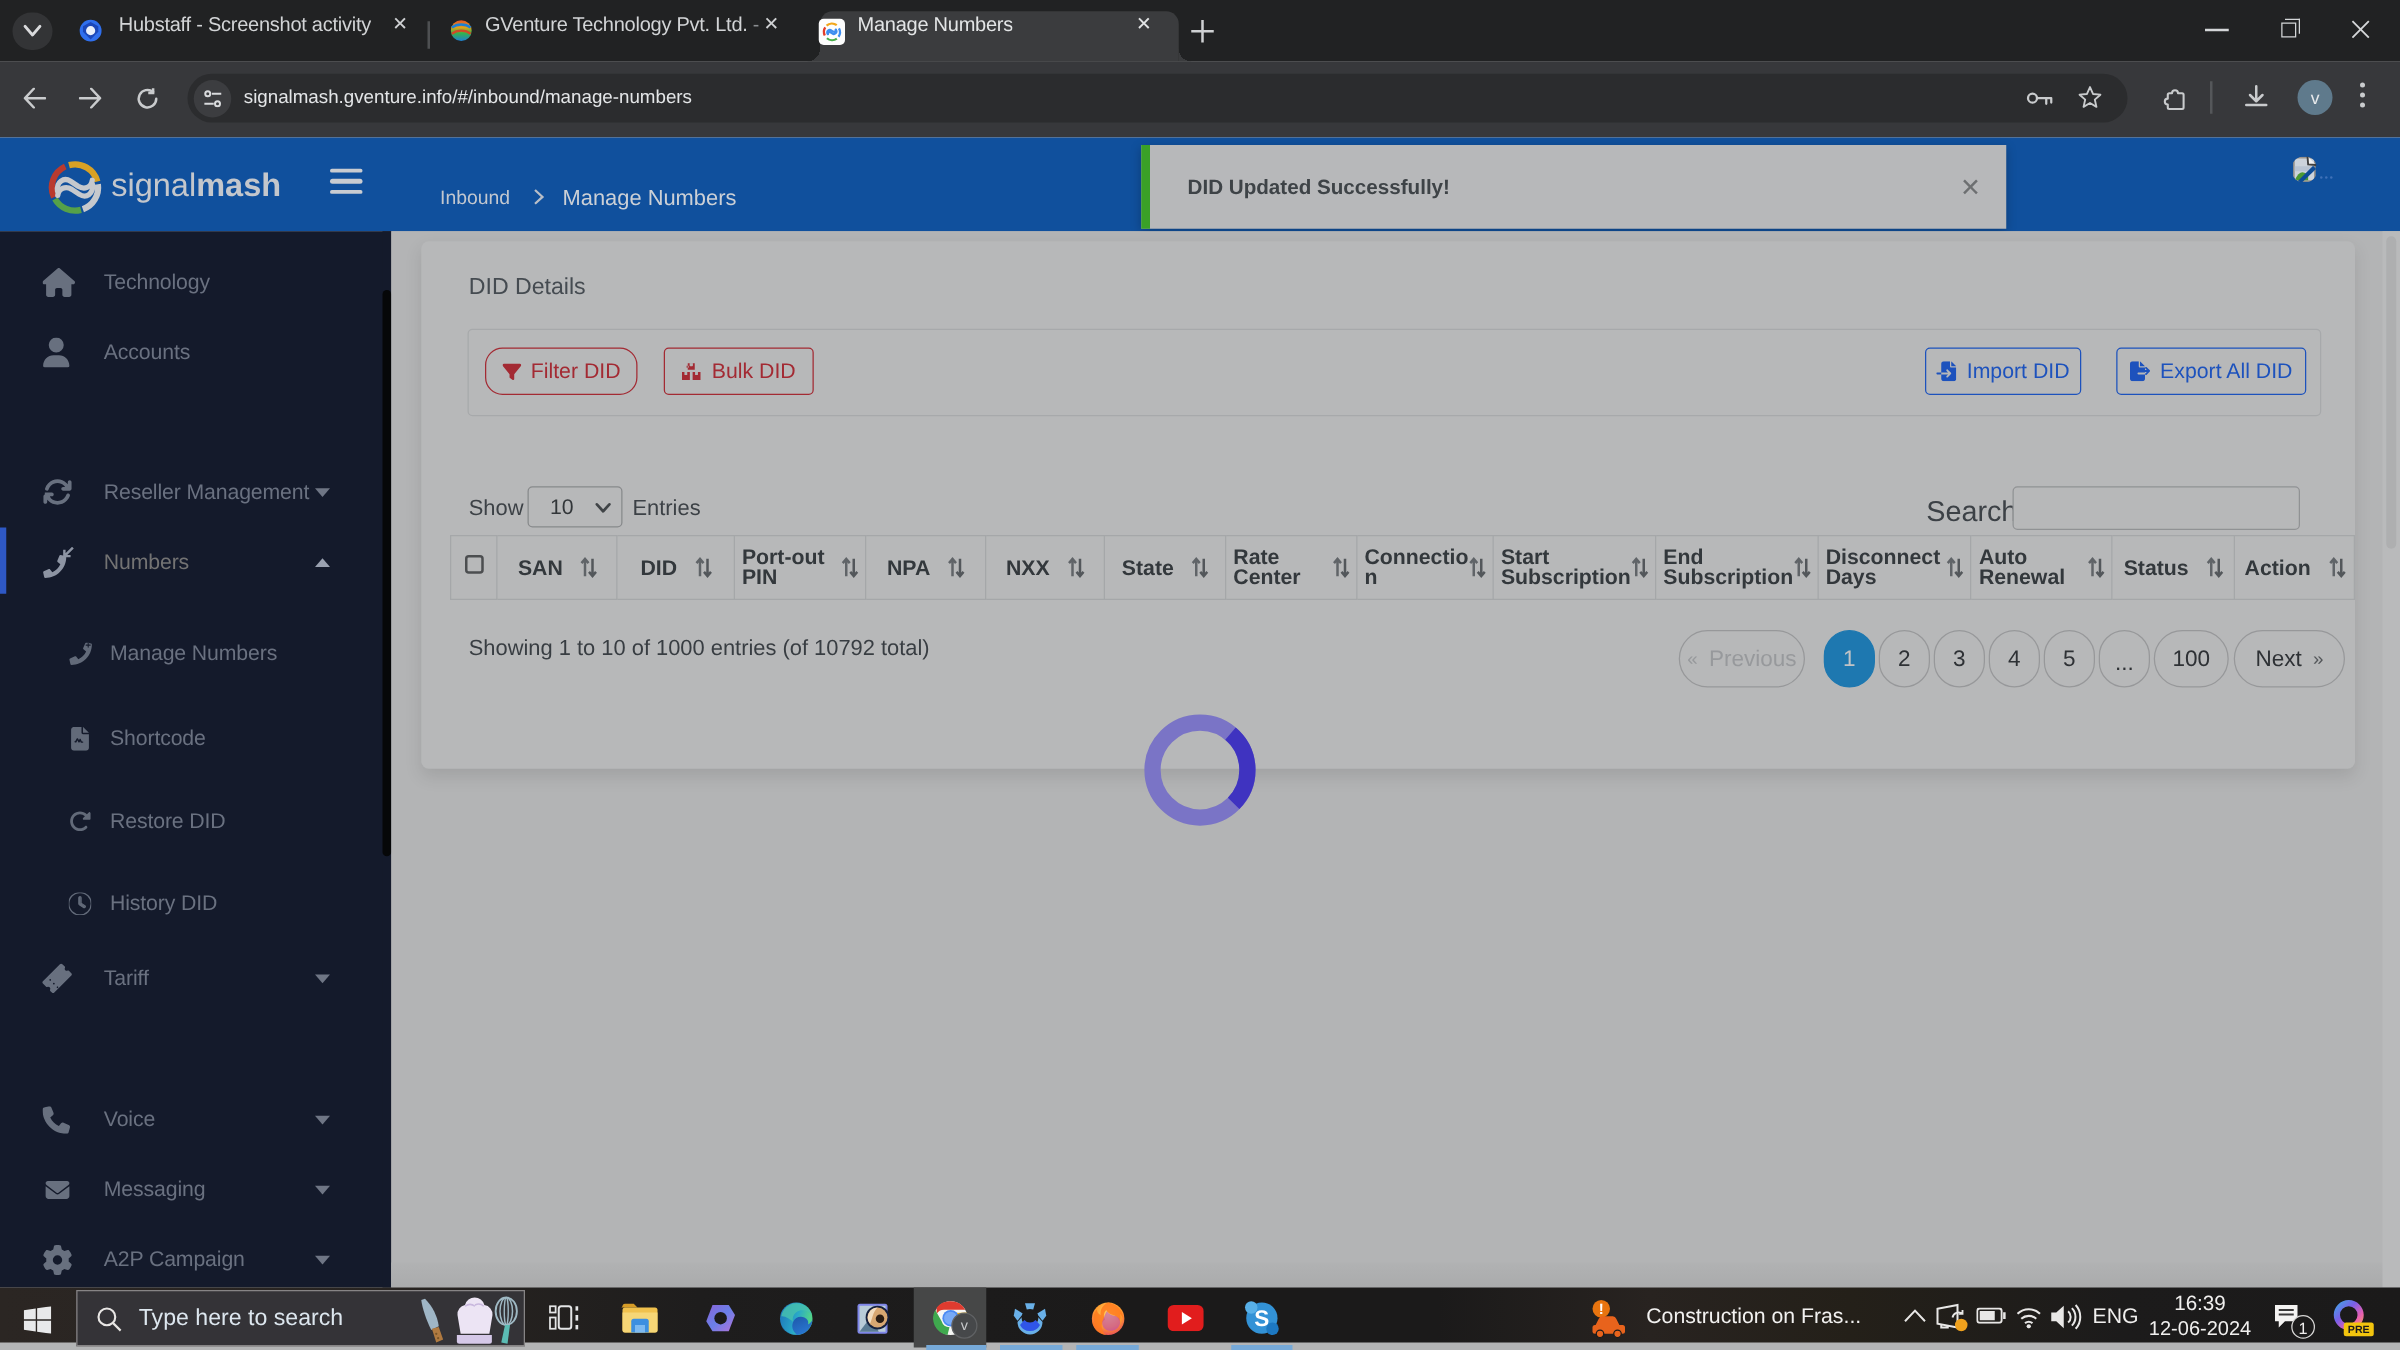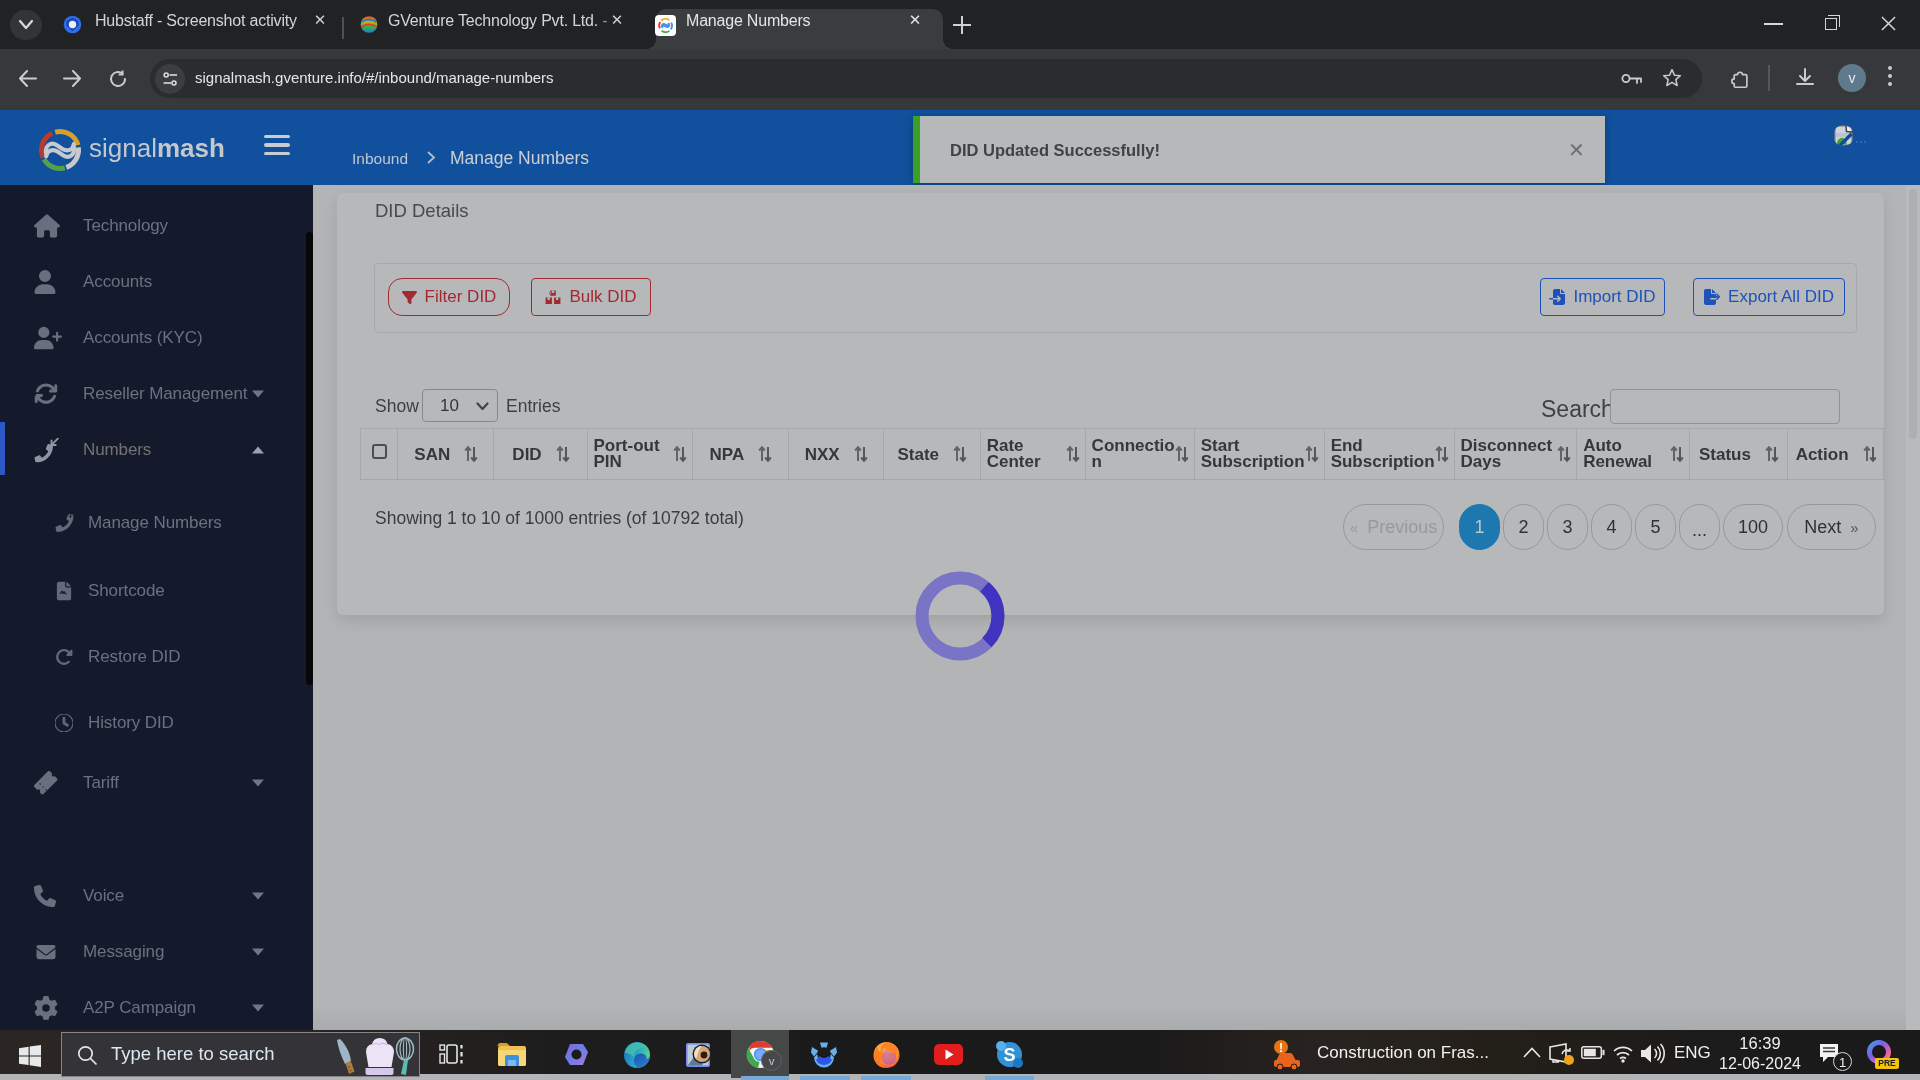--- a/index.html
+++ b/index.html
@@ -206,26 +206,20 @@
           <path d="M575.8 255.5c0 18-15 32.1-32 32.1h-32l.7 160.2c0 2.7-.2 5.4-.5 8.1V472c0 22.1-17.9 40-40 40H456c-1.1 0-2.2 0-3.3-.1c-1.4 .1-2.8 .1-4.2 .1H416 392c-22.1 0-40-17.9-40-40V448 384c0-17.7-14.3-32-32-32H256c-17.7 0-32 14.3-32 32v64 24c0 22.1-17.9 40-40 40H160 128.1c-1.5 0-3-.1-4.5-.2c-1.2 .1-2.4 .2-3.6 .2H104c-22.1 0-40-17.9-40-40V360c0-.9 0-1.9 .1-2.8V287.6H32c-18 0-32-14-32-32.1c0-9 3-17 10-24L266.4 8c7-7 15-8 22-8s15 2 21 7L564.8 231.5c8 7 12 15 11 24z"></path>
         </svg>
       <span class="txt">Technology</span>
     </div>
     <div class="mitem" style="top:69px;">
       <svg width="22" height="24" viewBox="0 0 448 512" fill="#68707f">
           <path d="M224 256A128 128 0 1 0 224 0a128 128 0 1 0 0 256zm-45.7 48C79.8 304 0 383.8 0 482.3C0 498.7 13.3 512 29.7 512H418.3c16.4 0 29.7-13.3 29.7-29.7C448 383.8 368.2 304 269.7 304H178.3z"></path>
         </svg>
       <span class="txt">Accounts</span>
     </div>
-    <div class="mitem" style="top:125px;">
-      <svg width="28" height="24" viewBox="0 0 640 512" fill="#68707f">
-          <path d="M96 128a128 128 0 1 1 256 0A128 128 0 1 1 96 128zM0 482.3C0 383.8 79.8 304 178.3 304h91.4C368.2 304 448 383.8 448 482.3c0 16.4-13.3 29.7-29.7 29.7H29.7C13.3 512 0 498.7 0 482.3zM504 312V248H440c-13.3 0-24-10.7-24-24s10.7-24 24-24h64V136c0-13.3 10.7-24 24-24s24 10.7 24 24v64h64c13.3 0 24 10.7 24 24s-10.7 24-24 24H552v64c0 13.3-10.7 24-24 24s-24-10.7-24-24z"></path>
-        </svg>
-      <span class="txt">Accounts (KYC)</span>
-    </div>
     <div class="mitem" style="top:181px;">
       <svg width="24" height="24" viewBox="0 0 512 512" fill="#68707f">
           <path d="M105.1 202.6c7.7-21.8 20.2-42.3 37.8-59.8c62.5-62.5 163.8-62.5 226.3 0L386.3 160H352c-17.7 0-32 14.3-32 32s14.3 32 32 32H463.5c0 0 0 0 0 0h.4c17.7 0 32-14.3 32-32V80c0-17.7-14.3-32-32-32s-32 14.3-32 32v35.2L414.4 97.6c-87.5-87.5-229.3-87.5-316.8 0C73.2 122 55.6 150.7 44.8 181.4c-5.9 16.7 2.9 34.9 19.5 40.8s34.9-2.9 40.8-19.5zM39 289.3c-5 1.5-9.8 4.2-13.7 8.2c-4 4-6.7 8.8-8.1 14c-.3 1.2-.6 2.5-.8 3.8c-.3 1.7-.4 3.4-.4 5.1V416c0 17.7 14.3 32 32 32s32-14.3 32-32V380.8l17.6 17.5 0 0c87.5 87.4 229.3 87.4 316.7 0c24.4-24.4 42.1-53.1 52.9-83.7c5.9-16.7-2.9-34.9-19.5-40.8s-34.9 2.9-40.8 19.5c-7.7 21.8-20.2 42.3-37.8 59.8c-62.5 62.5-163.8 62.5-226.3 0l-.1-.1L125.6 320H160c17.7 0 32-14.3 32-32s-14.3-32-32-32H48.4c-1.6 0-3.2 .1-4.8 .3s-3.1 .5-4.6 1z"></path>
         </svg>
       <span class="txt">Reseller Management</span>
       <span class="caret down"></span>
     </div>
     <div class="mitem" style="top:237px;color:#737373;">
       <div class="abs" style="left:0;top:0;width:5px;height:53px;background:#2e58c5;"></div>
       <svg width="26" height="25" viewBox="0 0 512 512" fill="#8d94a3">
@@ -286,21 +280,21 @@
           <path d="M495.9 166.6c3.2 8.7 .5 18.4-6.4 24.6l-43.3 39.4c1.1 8.3 1.7 16.8 1.7 25.4s-.6 17.1-1.7 25.4l43.3 39.4c6.9 6.2 9.6 15.9 6.4 24.6c-4.4 11.9-9.7 23.3-15.8 34.3l-4.7 8.1c-6.6 11-14 21.4-22.1 31.2c-5.9 7.2-15.7 9.6-24.5 6.8l-55.7-17.7c-13.4 10.3-28.2 18.9-44 25.4l-12.5 57.1c-2 9.1-9 16.3-18.2 17.8c-13.8 2.3-28 3.5-42.5 3.5s-28.7-1.2-42.5-3.5c-9.2-1.5-16.2-8.7-18.2-17.8l-12.5-57.1c-15.8-6.5-30.6-15.1-44-25.4L83.1 425.9c-8.8 2.8-18.6 .3-24.5-6.8c-8.1-9.8-15.5-20.2-22.1-31.2l-4.7-8.1c-6.1-11-11.4-22.4-15.8-34.3c-3.2-8.7-.5-18.4 6.4-24.6l43.3-39.4C64.6 273.1 64 264.6 64 256s.6-17.1 1.7-25.4L22.4 191.2c-6.9-6.2-9.6-15.9-6.4-24.6c4.4-11.9 9.7-23.3 15.8-34.3l4.7-8.1c6.6-11 14-21.4 22.1-31.2c5.9-7.2 15.7-9.6 24.5-6.8l55.7 17.7c13.4-10.3 28.2-18.9 44-25.4l12.5-57.1c2-9.1 9-16.3 18.2-17.8C227.3 1.2 241.5 0 256 0s28.7 1.2 42.5 3.5c9.2 1.5 16.2 8.7 18.2 17.8l12.5 57.1c15.8 6.5 30.6 15.1 44 25.4l55.7-17.7c8.8-2.8 18.6-.3 24.5 6.8c8.1 9.8 15.5 20.2 22.1 31.2l4.7 8.1c6.1 11 11.4 22.4 15.8 34.3zM256 336a80 80 0 1 0 0-160 80 80 0 1 0 0 160z"></path>
         </svg>
       <span class="txt">A2P Campaign</span>
       <span class="caret down"></span>
     </div>
   </div>
   <div id="sbscroll"></div>
   <div id="sbthumb"></div>
   <div id="content">
     <div id="card">
-      <div class="abs" style="left:38px;top:7px;font-size:18.5px;color:#454b51;font-weight:500;">DID Details</div>
+      <div class="abs" style="left:38px;top:25px;font-size:18.5px;color:#454b51;font-weight:500;">DID Details</div>
 
       <div class="abs" style="left:37px;top:70px;width:1483px;height:70px;border:1px solid #a7a9ab;border-radius:4px;"></div>
       <div class="btn red" style="left:51px;top:85px;width:122px;border-radius:14px;">
         <svg width="15" height="15" viewBox="0 0 512 512" fill="#a32a33">
             <path d="M3.9 54.9C10.5 40.9 24.5 32 40 32H472c15.5 0 29.5 8.9 36.1 22.9s4.6 30.5-5.2 42.5L320 320.9V448c0 12.1-6.8 23.2-17.7 28.6s-23.8 4.3-33.5-3l-64-48c-8.1-6-12.8-15.5-12.8-25.6V320.9L9 97.3C-.7 85.4-2.8 68.8 3.9 54.9z"></path>
           </svg>
         <span>Filter DID</span>
       </div>
       <div class="btn red" style="left:194px;top:85px;width:120px;">
         <svg width="16" height="15" viewBox="0 0 16 15" fill="#a32a33">

